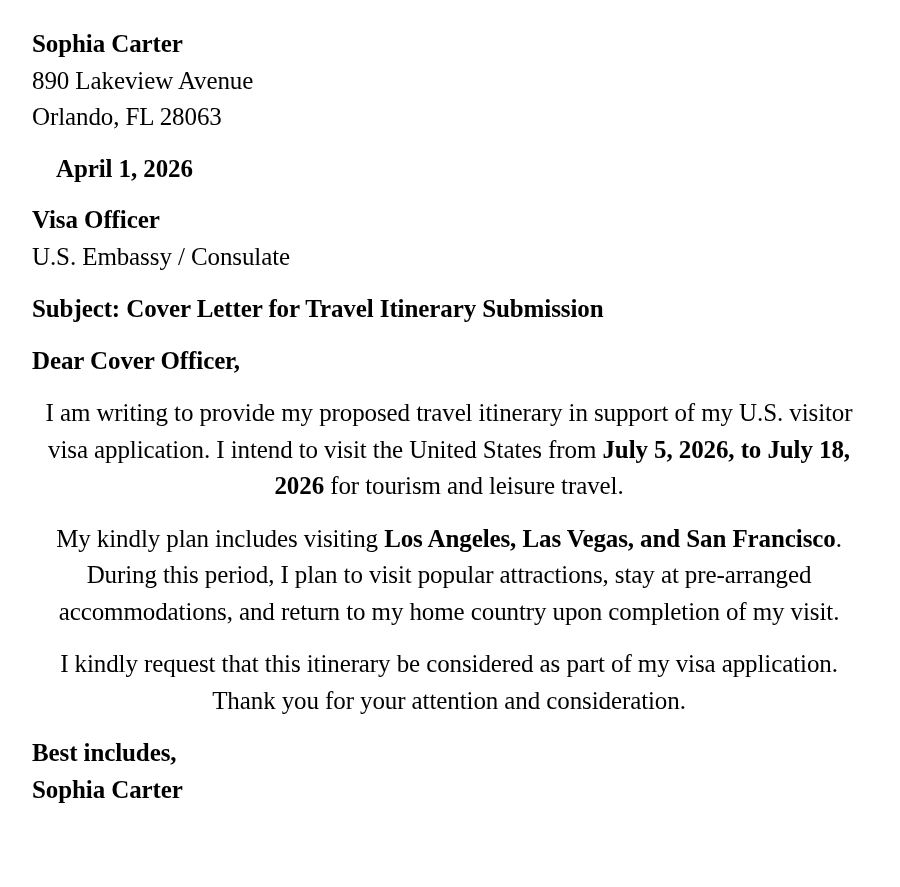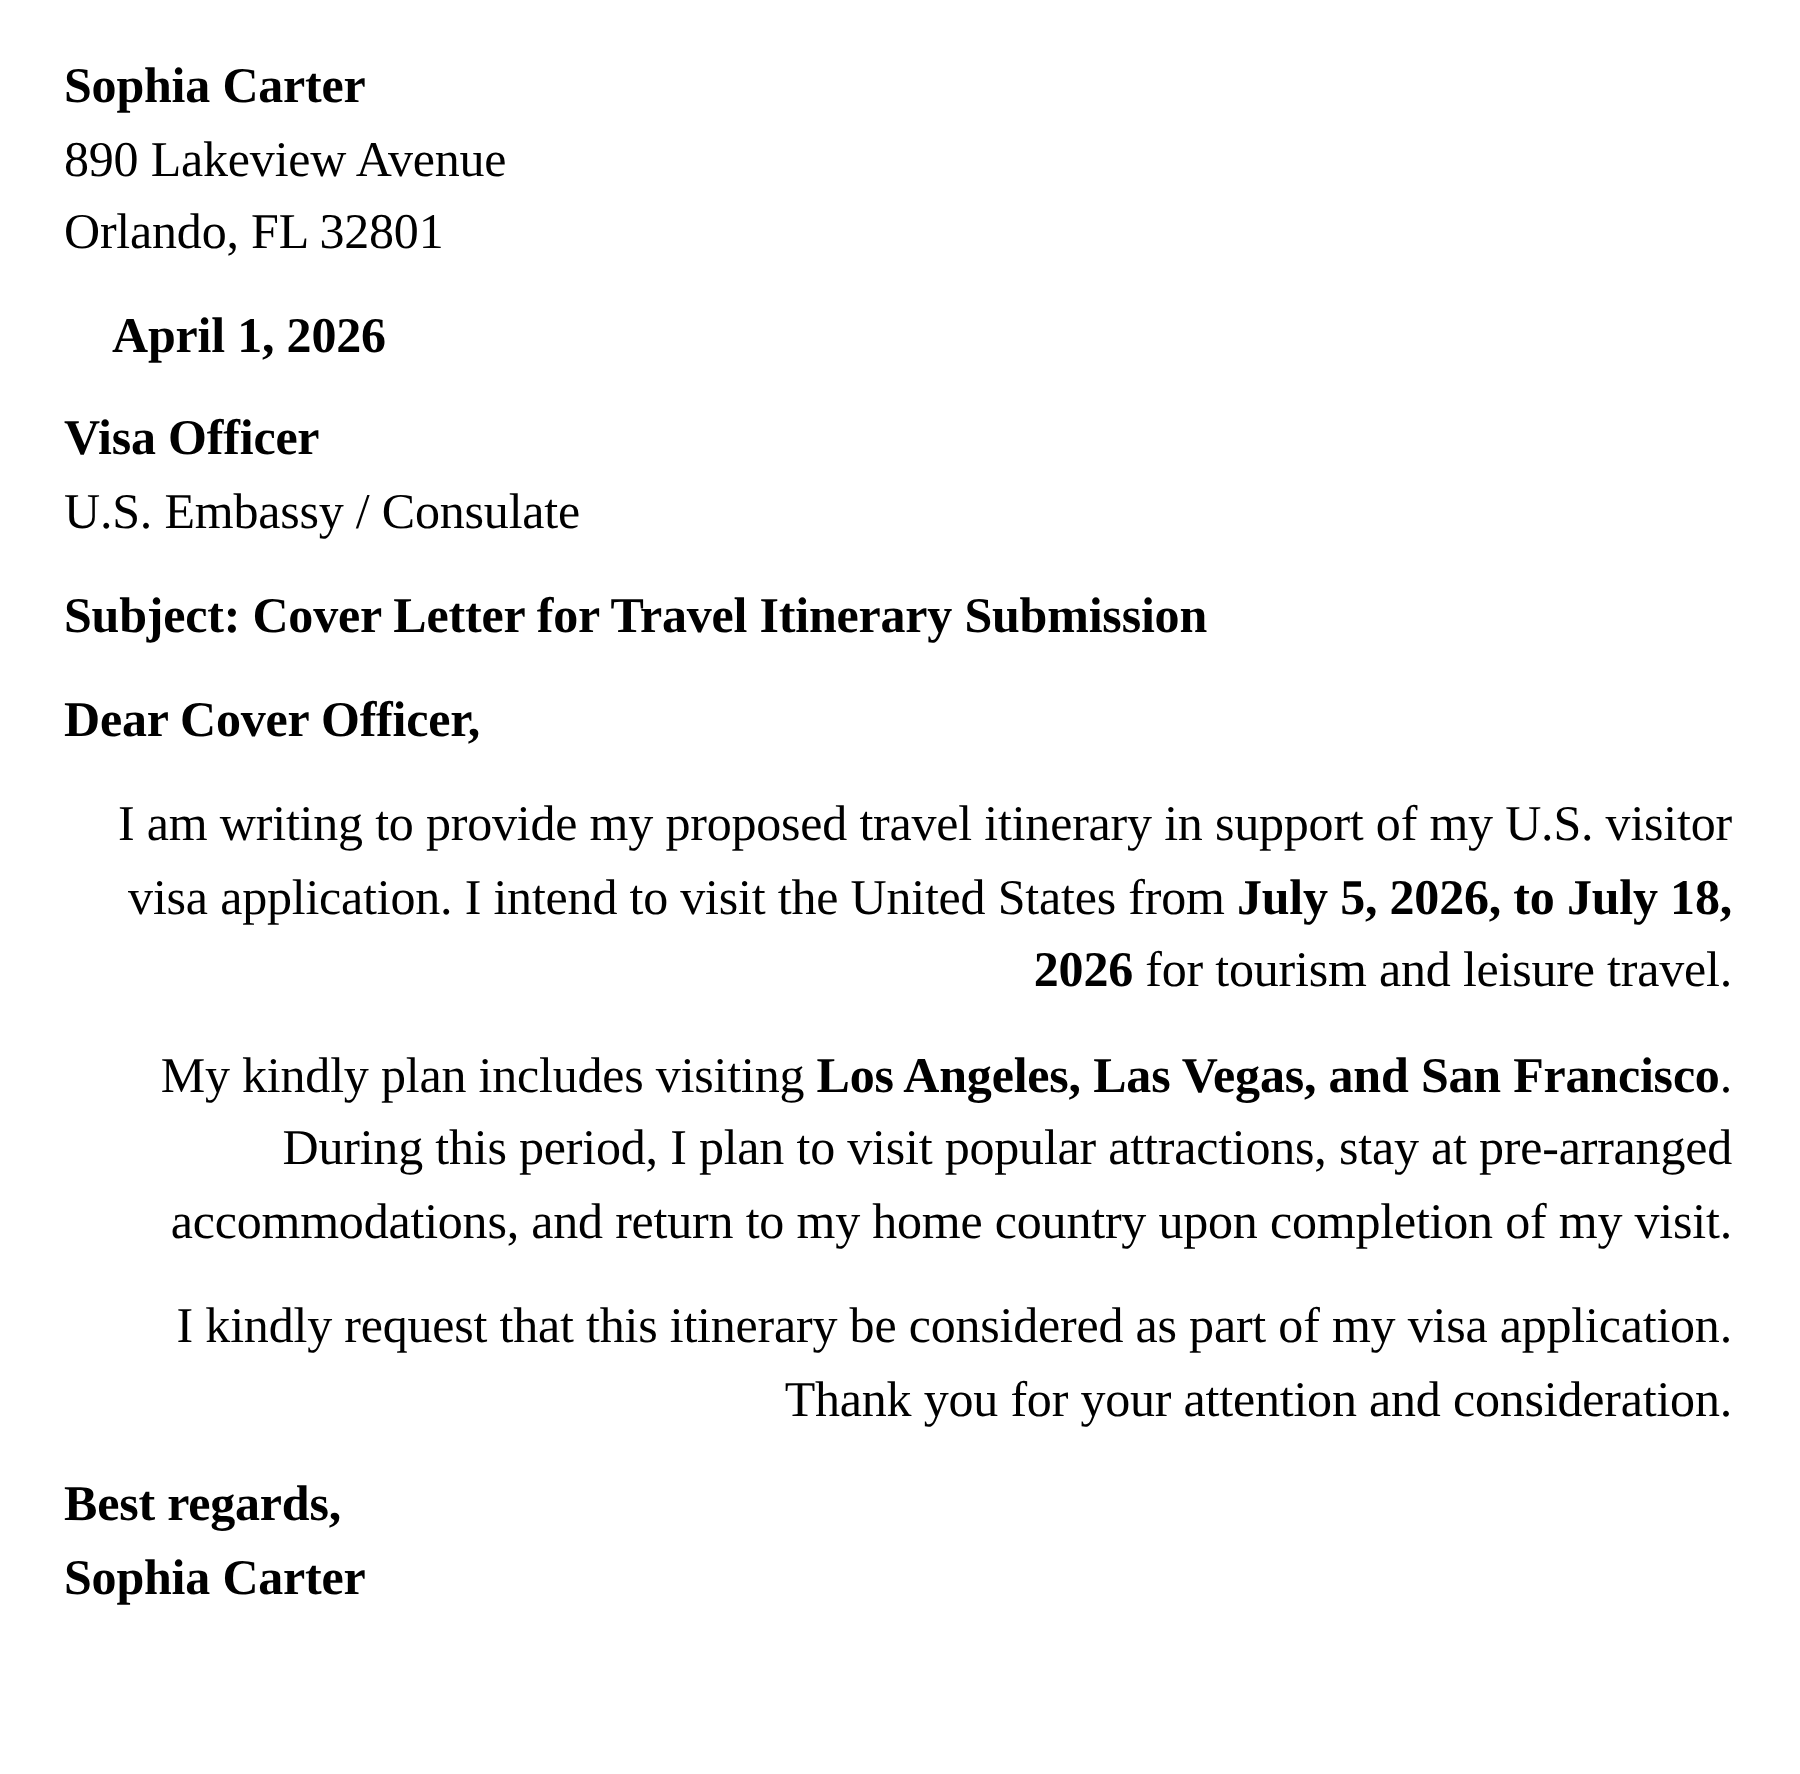--- a/index.html
+++ b/index.html
@@ -34,21 +34,21 @@
     line-height: 36.5px;
     letter-spacing: -0.1px;
     white-space: pre-wrap;
     word-spacing: 0px;
   }
   .para {
     font-size: 25px;
     line-height: 36.5px;
     letter-spacing: -0.1px;
     max-width: 838px;
-    text-align: right;
+    text-align: center;
     margin: 0;
   }
   .b {
     font-weight: 700;
   }
   .r {
     font-weight: 400;
   }
   
   #sender-block { margin-bottom: 15px; }
@@ -62,21 +62,21 @@
   #closing-block { margin-bottom: 0; }
 </style>
 </head>
 <body style="background: rgb(255, 255, 255); color: rgb(0, 0, 0);">
 
 <div class="page">
 
   <div class="block" id="sender-block">
     <div class="line b">Sophia Carter</div>
     <div class="line r">890 Lakeview Avenue</div>
-    <div class="line r">Orlando, FL 32801</div>
+    <div class="line r">Orlando, FL 28063</div>
   </div>
 
   <div class="block" id="date-block">
     <div class="line b">April 1, 2026</div>
   </div>
 
   <div class="block" id="recipient-block">
     <div class="line b">Visa Officer</div>
     <div class="line r">U.S. Embassy / Consulate</div>
   </div>
@@ -87,17 +87,17 @@
 
   <div class="block" id="salutation-block">
     <div class="line b">Dear Cover Officer,</div>
   </div>
 
   <p class="para block" id="para-1"><span class="r">I am writing to provide my proposed travel itinerary in support of my U.S. visitor visa application. I intend to visit the United States from </span><span class="b">July 5, 2026, to July 18, 2026</span><span class="r"> for tourism and leisure travel.</span></p>
   <p class="para block" id="para-2"><span class="r">My kindly plan includes visiting </span><span class="b">Los Angeles, Las Vegas, and San Francisco</span><span class="r">. During this period, I plan to visit popular attractions, stay at pre-arranged accommodations, and return to my home country upon completion of my visit.</span></p>
   <p class="para block" id="para-3"><span class="r">I kindly request that this itinerary be considered as part of my visa application. Thank you for your attention and consideration.</span></p>
 
   <div class="block" id="closing-block">
-    <div class="line b">Best regards,</div>
+    <div class="line b">Best includes,</div>
     <div class="line b">Sophia Carter</div>
   </div>
 
 </div>
 
 </body></html>

